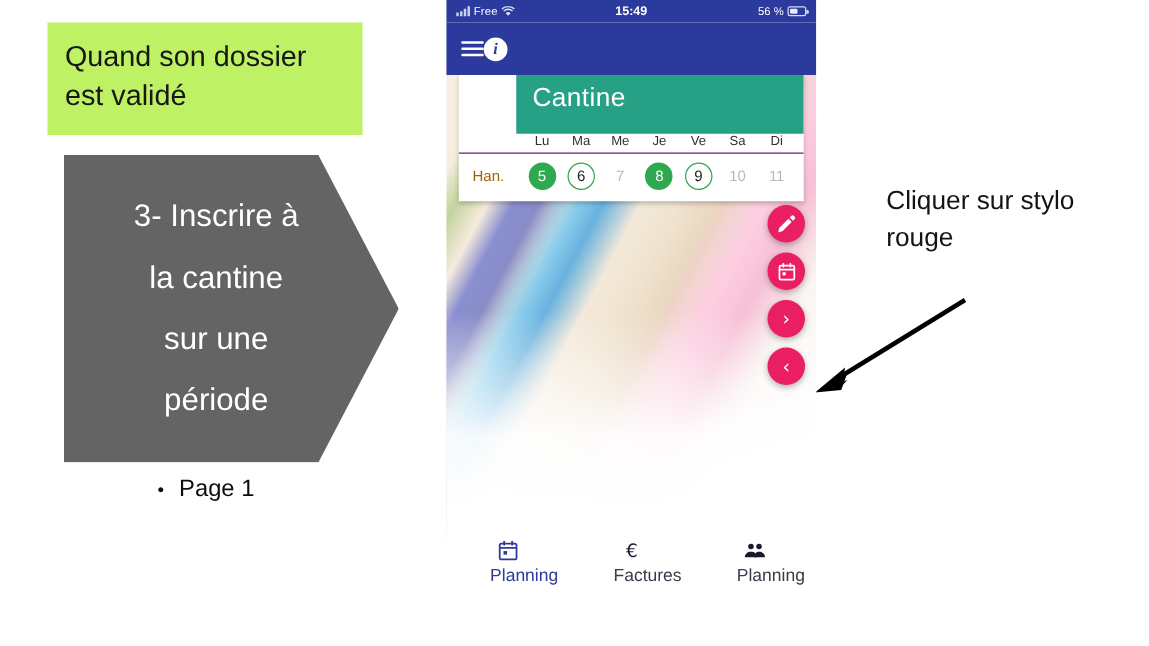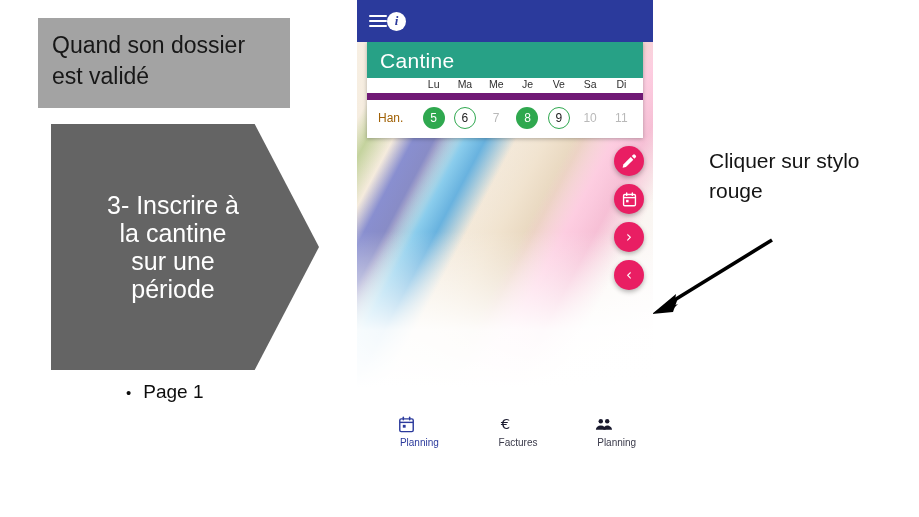--- a/index.html
+++ b/index.html
@@ -16,21 +16,21 @@
     -webkit-font-smoothing: antialiased;
   }
 
   
   .note-box {
     position: absolute;
     left: 38px;
     top: 18px;
     width: 252px;
     height: 90px;
-    background: #a3a3a3;
+    background: #bef264;
     box-sizing: border-box;
     padding: 12px 14px 0 14px;
   }
   .note-box-text {
     font-size: 23px;
     line-height: 31px;
     color: #171717;
     font-family: "Liberation Sans", sans-serif;
   }
 
@@ -43,21 +43,21 @@
     background: #646464;
     -webkit-clip-path: polygon(0 0, 76% 0, 100% 50%, 76% 100%, 0 100%);
     clip-path: polygon(0 0, 76% 0, 100% 50%, 76% 100%, 0 100%);
     display: flex;
     align-items: center;
     justify-content: center;
   }
   .arrow-shape-text {
     color: #ffffff;
     font-size: 25px;
-    line-height: 28px;
+    line-height: 49px;
     text-align: center;
     width: 200px;
     margin-left: -24px;
     white-space: pre-line;
   }
 
   .bullet-line {
     position: absolute;
     left: 126px;
     top: 381px;
@@ -190,35 +190,36 @@
     top: 0px;
     width: 276px;
     background: #ffffff;
     box-shadow: 0 1px 4px rgba(0,0,0,.28);
     overflow: hidden;
   }
   .card-header {
     background: #27a186;
     color: #ffffff;
     font-size: 21px;
-    padding: 7px 13px 5px 13px;
+    padding: 7px 13px 16px 13px;
     letter-spacing: .3px;
+    margin-left: 46px;
   }
   .card-time {
     font-size: 10px;
     color: #3b3b3b;
     padding: 6px 0 2px 11px;
   }
   .cal-grid {
     display: grid;
     grid-template-columns: 47px repeat(7, 1fr);
     align-items: center;
     padding: 0 6px 0 4px;
   }
-  .cal-grid.headrow { border-bottom: 7px solid #701a75; padding-bottom: 3px; }
+  .cal-grid.headrow { border-bottom: 1px solid #701a75; padding-bottom: 3px; }
   .dayname {
     text-align: center;
     font-size: 10.5px;
     color: #2f2f2f;
   }
   .rowlabel {
     font-size: 12px;
     color: #a16207;
     padding-left: 7px;
   }
@@ -267,21 +268,21 @@
   }
   .navitem {
     flex: 1;
     display: flex;
     flex-direction: column;
     align-items: center;
     gap: 3px;
     cursor: pointer;
   }
   .navicon { height: 18px; display: flex; align-items: center; color: #1a1a2e; }
-  .navlabel { font-size: 10px; color: #3a3a4a; padding-left: 26px; }
+  .navlabel { font-size: 14px; color: #3a3a4a; padding-left: 26px; }
   .navitem.active .navicon,
   .navitem.active .navlabel { color: #2b3a9c; }
 </style>
 </head>
 <body>
 
 <div class="note-box">
   <div class="note-box-text">Quand son
 dossier est validé</div>
 </div>
@@ -302,20 +303,43 @@
 rouge</div>
 
 <svg class="callout-arrow" viewBox="0 0 150 100">
   <line x1="132" y1="12" x2="28" y2="76" stroke="#000000" stroke-width="3.6"></line>
   <polygon points="12,86 36,66 34,80 38,76" fill="#000000"></polygon>
   <polygon points="12,86 38,70 33,84" fill="#000000"></polygon>
 </svg>
 
 <div class="phone">
 
+  <div class="statusbar">
+    <div class="sb-left">
+      <span class="sb-bars">
+          <i></i>
+          <i></i>
+          <i></i>
+          <i></i>
+        </span>
+      <span class="sb-carrier">Free</span>
+      <svg width="11" height="9" viewBox="0 0 11 9">
+        <path d="M5.5 7.6 L3.6 5.6 a2.7 2.7 0 0 1 3.8 0 Z" fill="#dfe3f5"></path>
+        <path d="M1.9 3.9 a5.1 5.1 0 0 1 7.2 0" stroke="#dfe3f5" stroke-width="1.1" fill="none"></path>
+        <path d="M0.5 2.2 a7.2 7.2 0 0 1 10 0" stroke="#dfe3f5" stroke-width="1.1" fill="none"></path>
+      </svg>
+    </div>
+    <div class="sb-time">15:49</div>
+    <div class="sb-right">
+      <span>56 %</span>
+      <span class="batt">
+          <i></i>
+        </span>
+    </div>
+  </div>
 
   <div class="appbar">
     <div class="hamburger">
       <span></span>
         <span></span>
         <span></span>
     </div>
     <div class="info-icon">i</div>
   </div>
 

